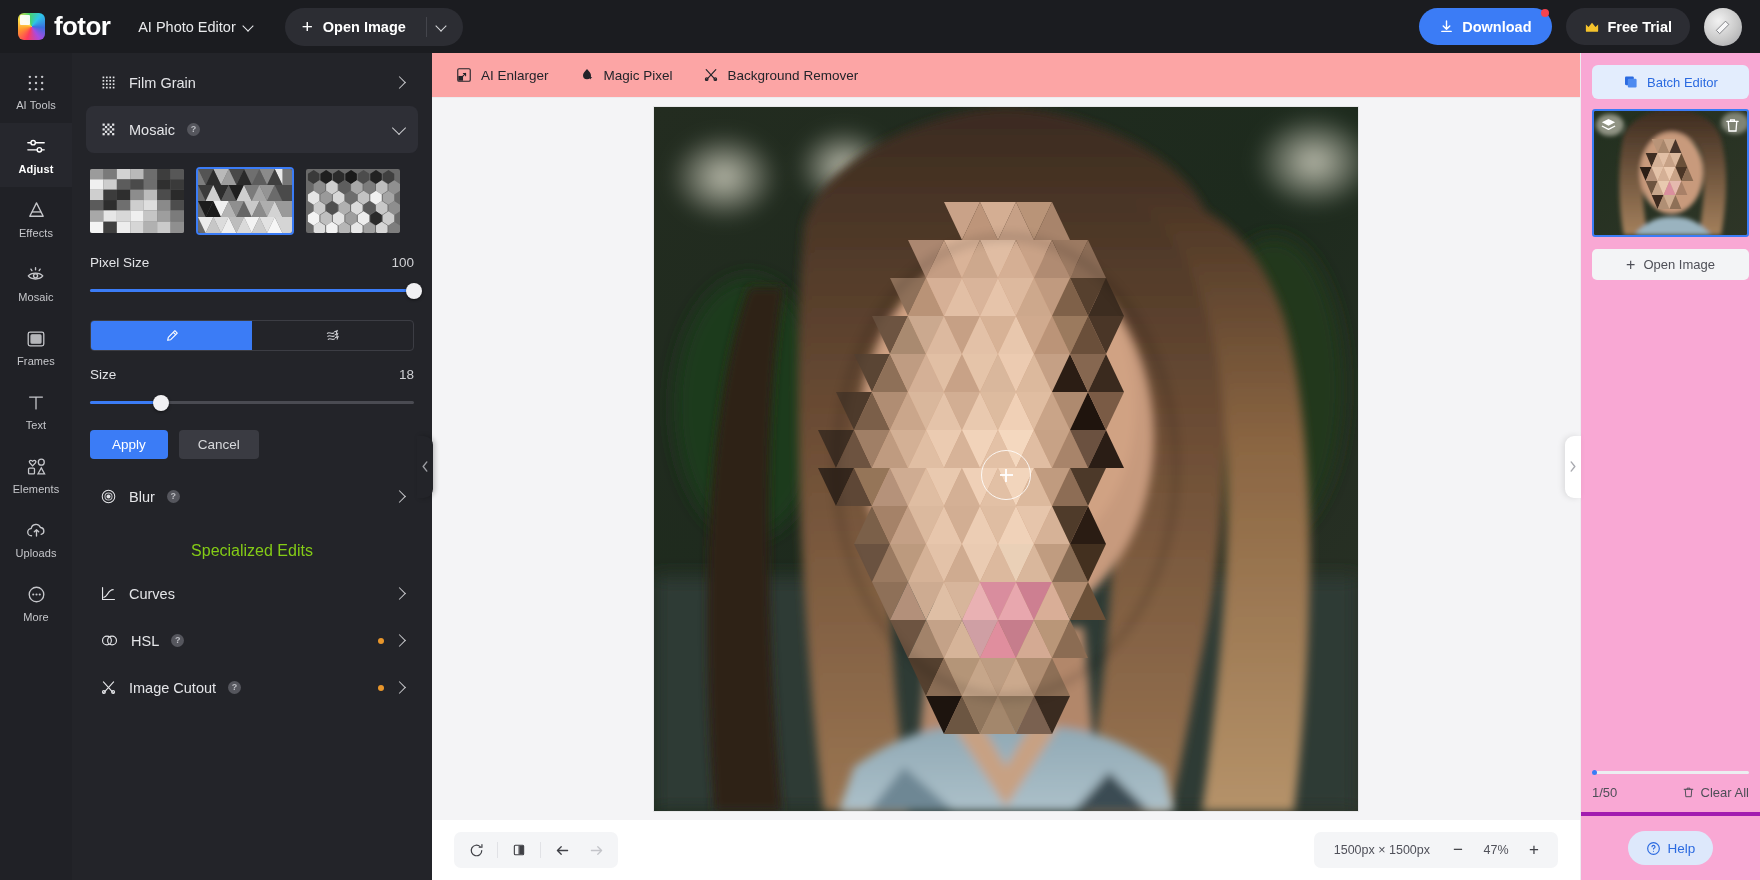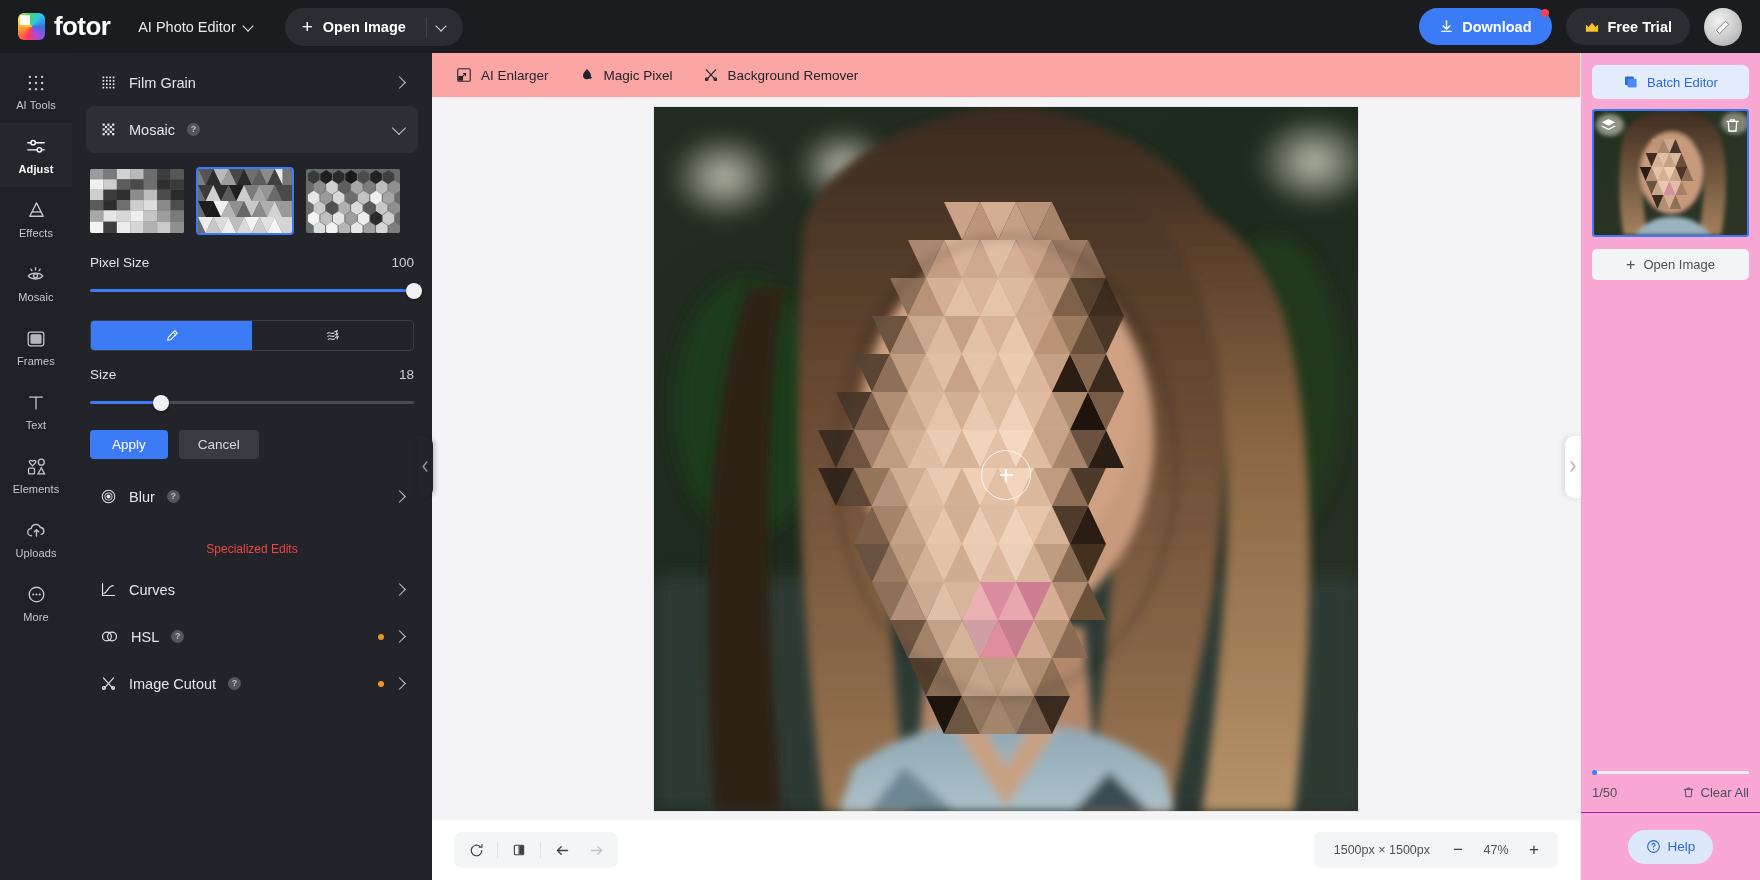--- a/index.html
+++ b/index.html
@@ -130,21 +130,21 @@
   .btn-apply {
     height:29px; padding:0 22px; border-radius:4px; background:#3b7cf6; color:#fff;
     font-size:13.5px; display:flex; align-items:center; cursor:pointer; border:none;
     font-family:inherit;
   }
   .btn-cancel {
     height:29px; padding:0 19px; border-radius:4px; background:#3a3b42; color:#d8d9dc;
     font-size:13.5px; display:flex; align-items:center; cursor:pointer; border:none;
     font-family:inherit;
   }
-  .sec-label { text-align:center; font-size:12px; color:#ef4444; padding:22px 0 10px 0; }
+  .sec-label { text-align:center; font-size:16px; color:#84cc16; padding:22px 0 10px 0; }
   .panel-gap { height:14px; }
 
   
   .canvas-col { flex:1; display:flex; flex-direction:column; background:#fff; min-width:0; position:relative; }
   .canvas-top {
     height:45px; flex:0 0 45px; display:flex; align-items:center; gap:30px; padding:0 24px;
     background:#fca5a5; border-bottom:1px solid #ececef;
   }
   .ct-item { display:flex; align-items:center; gap:9px; cursor:pointer; color:#23242a; font-size:13.5px; }
   .canvas-stage { flex:1; background:#f4f4f6; position:relative; display:flex; align-items:center; justify-content:center; }
@@ -204,21 +204,21 @@
   .open-img2 {
     margin:12px 11px 0 11px; height:31px; border-radius:5px; background:#f3f4f6; display:flex;
     align-items:center; justify-content:center; gap:8px; cursor:pointer; color:#4e4f57; font-size:13px;
   }
   .rp-foot { margin-top:auto; padding:0 11px 0 11px; }
   .rp-scroll { height:3px; background:#eceef1; border-radius:2px; position:relative; margin-bottom:11px; }
   .rp-scroll .thumbbar { position:absolute; left:0; top:-1px; width:5px; height:5px; border-radius:3px; background:#3b7cf6; }
   .rp-row { display:flex; align-items:center; padding-bottom:12px; }
   .rp-count { font-size:13px; color:#4e4f57; }
   .rp-clear { margin-left:auto; display:flex; align-items:center; gap:6px; cursor:pointer; color:#4e4f57; font-size:13px; }
-  .help-wrap { border-top:1px solid #a21caf; height:68px; display:flex; align-items:center; justify-content:center; }
+  .help-wrap { border-top:4px solid #a21caf; height:68px; display:flex; align-items:center; justify-content:center; }
   .help-btn {
     background:#dde8fb; border-radius:17px; height:34px; padding:0 18px; display:flex; align-items:center;
     gap:7px; cursor:pointer; color:#2b6ae0; font-size:13.5px;
   }
   svg { shape-rendering:geometricPrecision; }
 </style>
 </head>
 <body>
 
 <div class="app">

